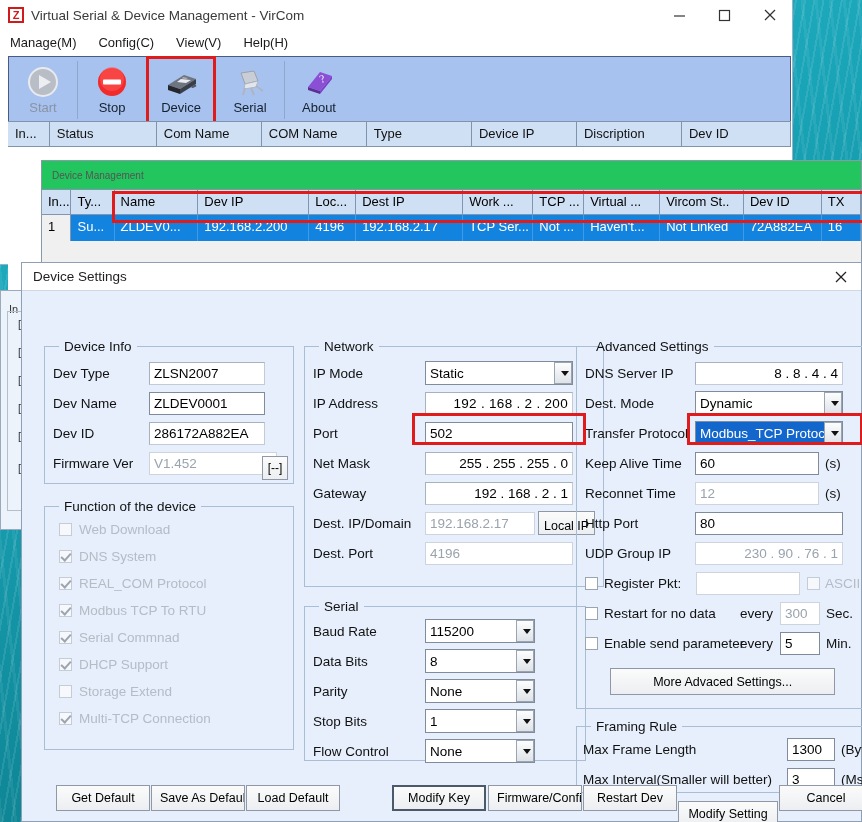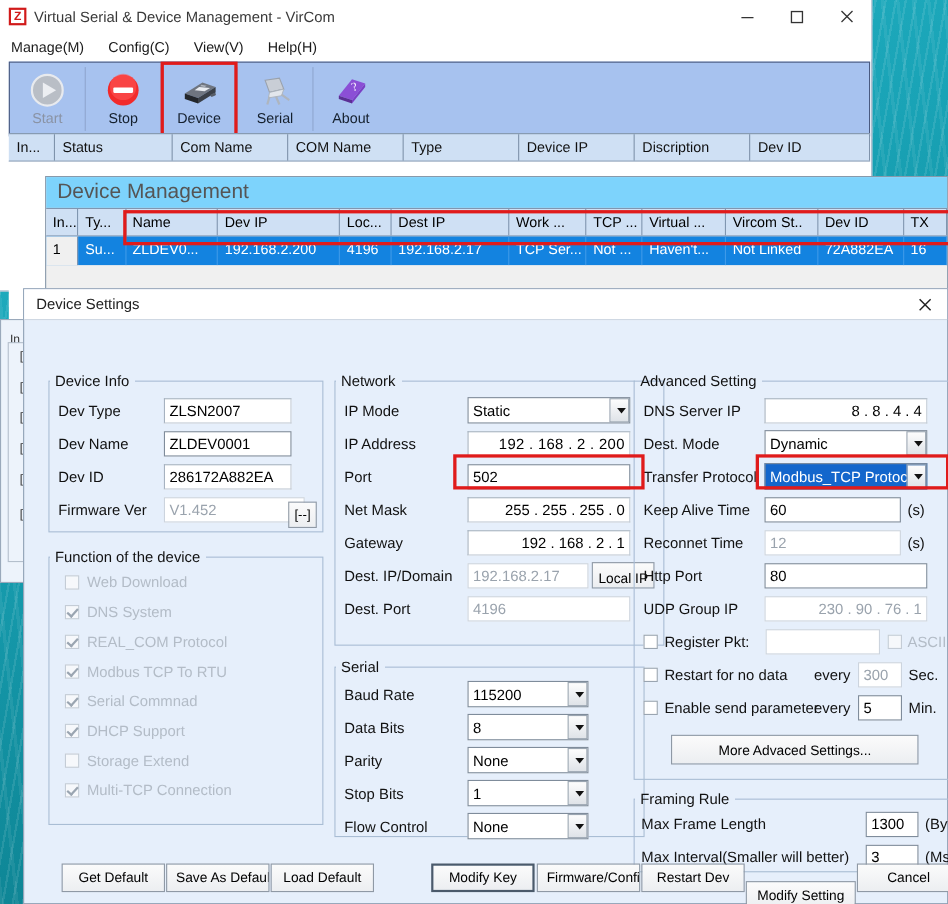--- a/index.html
+++ b/index.html
@@ -77,22 +77,22 @@
     border-right: 1px solid #7f93ab; padding: 4px 7px; font-size: 13px; color: #111;
     overflow: hidden; white-space: nowrap;
   }
   .dl-body { background: #fff; height: 100%; }
 
   
   #devmgmt {
     position: absolute; left: 41px; top: 160px; width: 821px; height: 118px;
     background: #f0f0f0; border: 1px solid #8899aa;
   }
-  #devmgmt .dm-title { height: 28px; background: #7dd3fc; display: flex; align-items: center;
-                       padding-left: 10px; font-size: 19px; color: #555; }
+  #devmgmt .dm-title { height: 28px; background: #22c55e; display: flex; align-items: center;
+                       padding-left: 10px; font-size: 10px; color: #555; }
   .dm-grid { margin: 0 0 0 0; }
   .dm-head { display: flex; height: 26px; background: #cfe0f4; border-top:1px solid #8096b0; border-bottom:1px solid #8096b0;}
   .dm-head div { border-right: 1px solid #8096b0; padding: 4px 6px; font-size: 13px; white-space: nowrap; overflow: hidden; }
   .dm-row { display: flex; height: 26px; background: #1383e0; color: #fff; }
   .dm-row div { border-right: 1px solid #3f9ae8; padding: 4px 6px; font-size: 13px; white-space: nowrap; overflow: hidden; }
   .dm-row div.idx { background: #f0f0f0; color: #000; border-right: 1px solid #8096b0; }
   .dm-redbox {
     position: absolute; left: 70px; top: 30px; width: 763px; height: 32px;
     border: 3px solid #e01b1b; pointer-events: none; z-index: 6;
   }
@@ -120,21 +120,21 @@
   #dlg .dlg-close { position: absolute; right: 8px; top: 2px; width: 24px; height: 24px;
                     display: flex; align-items: center; justify-content: center; font-size: 17px; color: #222; }
 
   .dlg-body { position: relative; height: 532px; padding: 0; }
 
   fieldset.grp {
     position: absolute; margin: 0; padding: 0;
     border: 1px solid #a9bdd4; background: transparent;
   }
   fieldset.grp > legend {
-    padding: 0 5px; font-size: 13.5px; color: #111; margin-left: 0;
+    padding: 0 5px; font-size: 13.5px; color: #111; margin-left: 14px;
   }
 
   .fld-row { display: flex; align-items: center; height: 30px; }
   .fld-label { font-size: 13.5px; color: #111; white-space: nowrap; }
 
   input.tb, .fakefield {
     font-family: "Liberation Sans", sans-serif; font-size: 13.5px;
     height: 23px; border: 1px solid #7f8c9b; background: #fff;
     padding: 1px 4px; color: #000; outline: none;
   }
@@ -500,21 +500,21 @@
           <span class="fld-label" style="width:112px">Flow Control</span>
           <span class="cbwrap">
             <span class="fakecb" style="display:inline-flex;align-items:center;width:110px">None</span>
             <span class="arrowbtn"></span>
           </span>
         </div>
       </div>
     </fieldset>
 
     <fieldset class="grp" style="left:554px; top:48px; width:282px; height:370px;">
-      <legend>Advanced Setting</legend>
+      <legend>Advanced Settings</legend>
       <div style="padding:4px 8px 0 8px;">
         <div class="fld-row">
           <span class="fld-label" style="width:110px">DNS Server IP</span>
           <span class="fakefield sunken" style="width:148px; justify-content:flex-end;"> 8  .  8  .  4  .  4</span>
         </div>
         <div class="fld-row">
           <span class="fld-label" style="width:110px">Dest. Mode</span>
           <span class="cbwrap">
             <span class="fakecb" style="display:inline-flex;align-items:center;width:148px">Dynamic</span>
             <span class="arrowbtn"></span>

